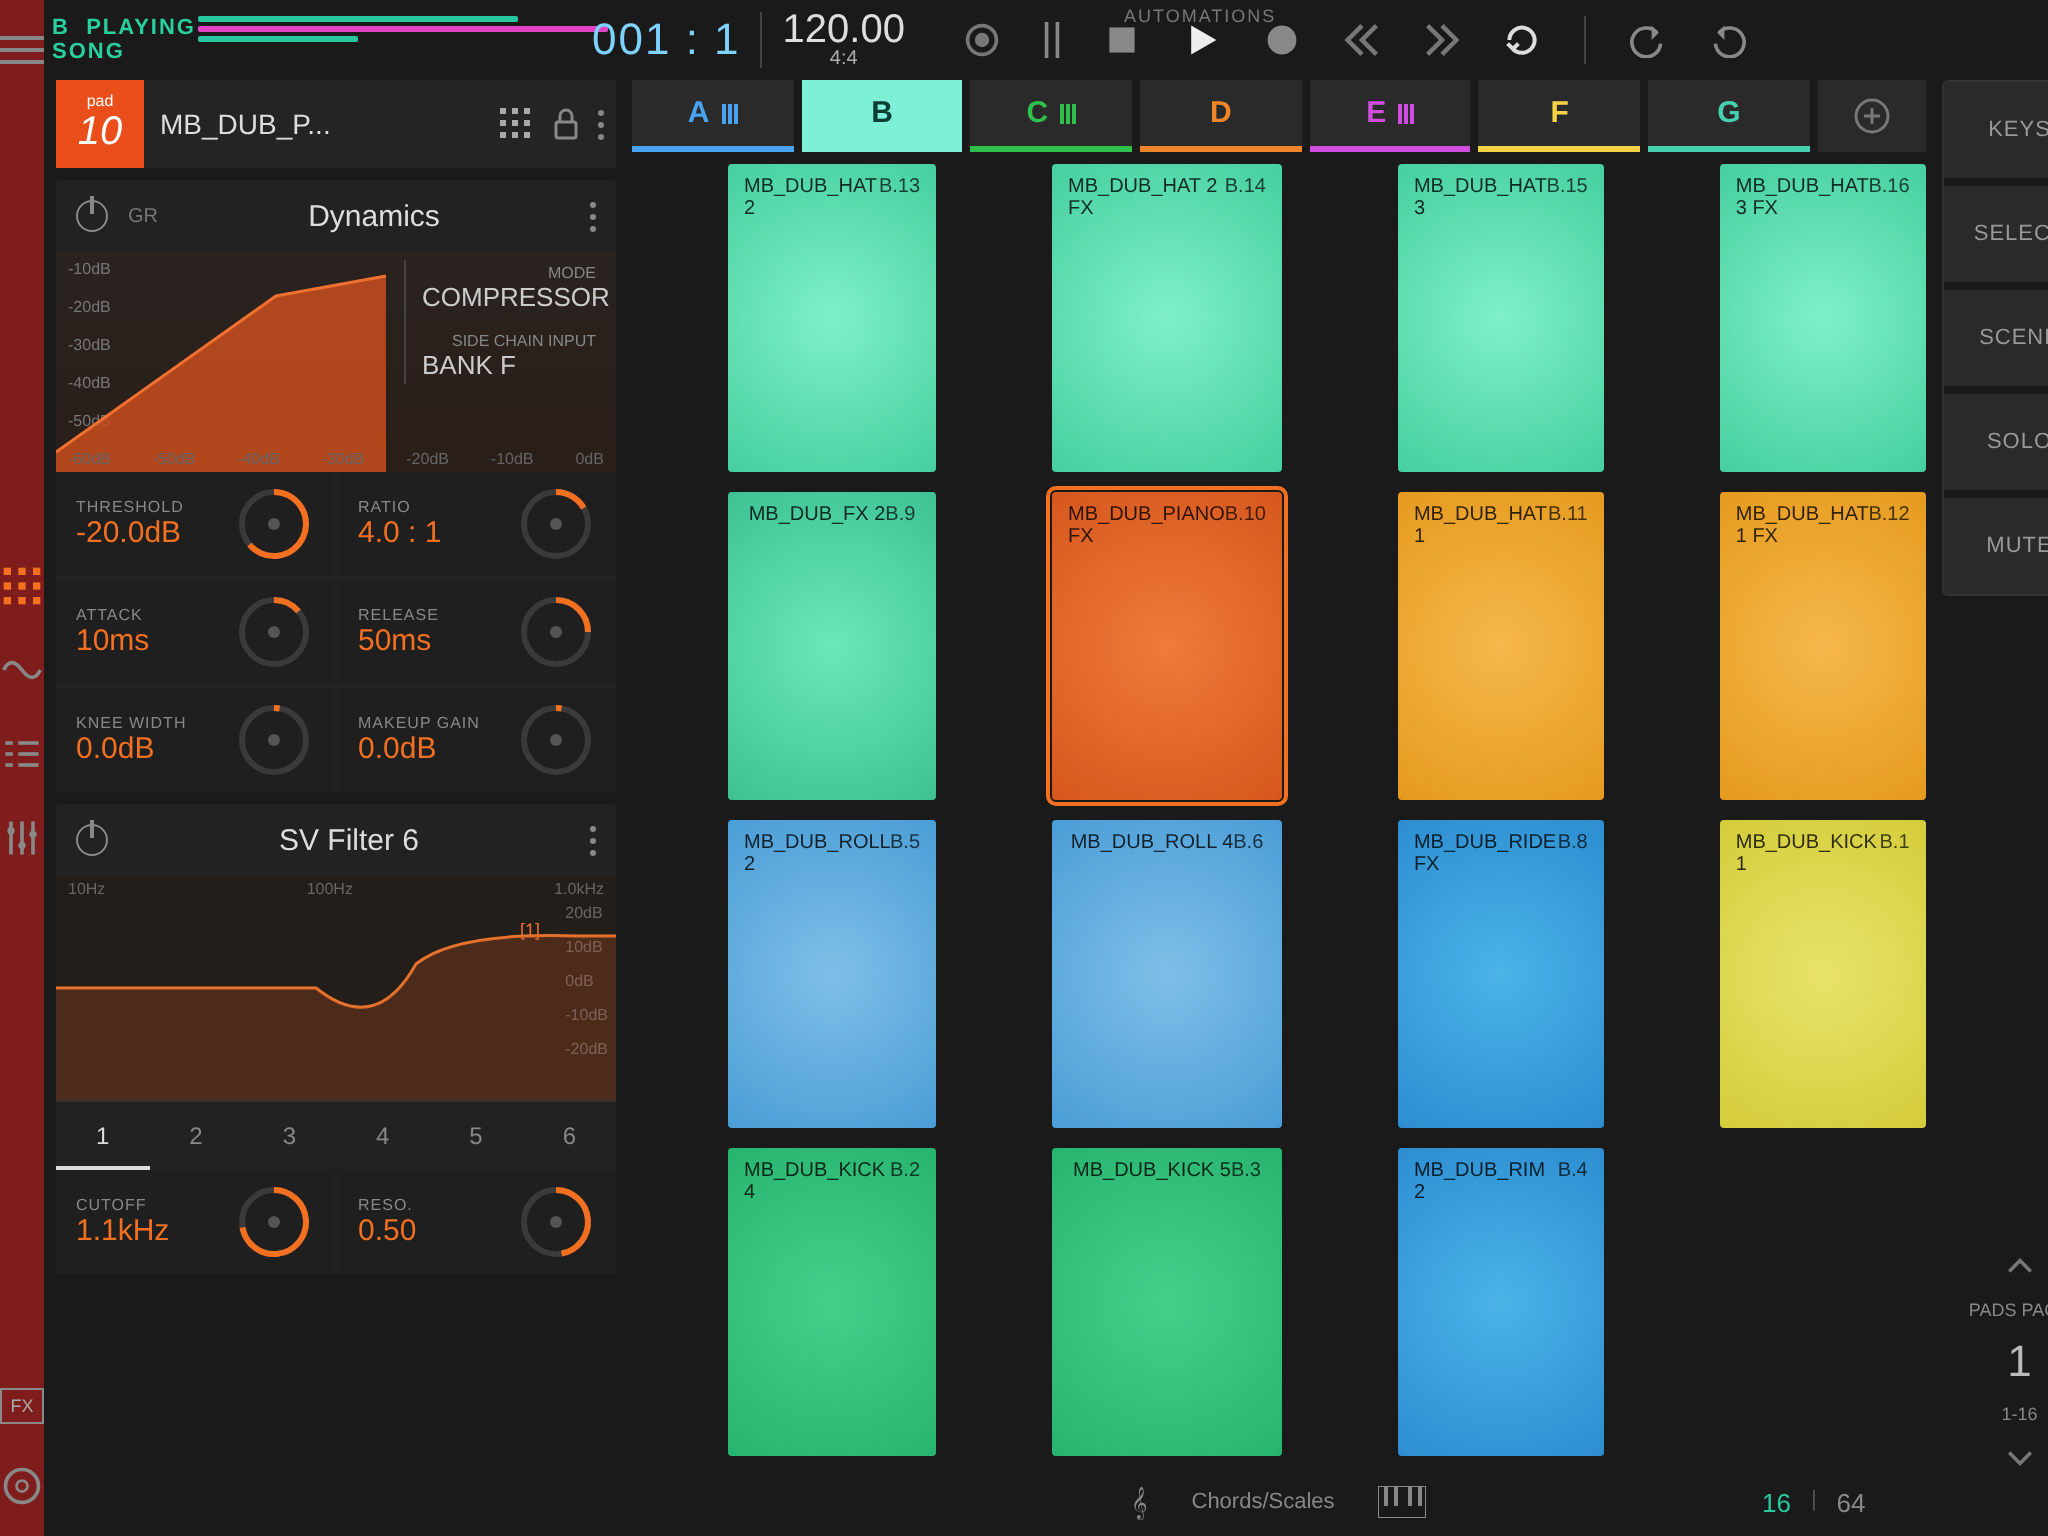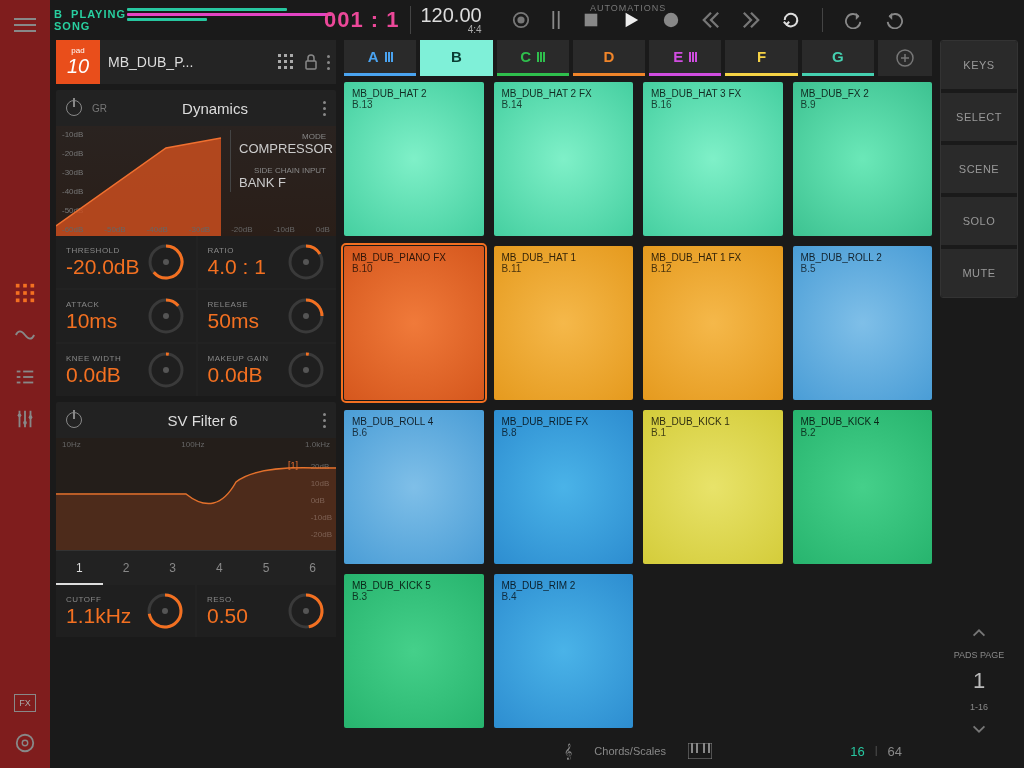--- a/index.html
+++ b/index.html
@@ -8,23 +8,23 @@
 .leftbar { width:50px; background:#7f1d1d; display:flex; flex-direction:column; align-items:center; padding-top:18px; gap:20px; }
 .leftbar .ic { width:22px; height:22px; color:#888; fill:#888; cursor:pointer; }
 .hamburger { display:flex; flex-direction:column; gap:4px; width:22px; margin-bottom:230px;}
 .hamburger span { height:2px; background:#888; display:block; }
 .main { flex:1; display:flex; flex-direction:column; }
 .topbar { height:40px; display:flex; align-items:center; padding:0 4px; gap:10px; }
 .songlabel { display:flex; gap:1px; width:260px;}
 .songlabel .t { color:#28d0a0; font-weight:600; letter-spacing:1px; font-size:11px;}
 .songbars { display:flex; flex-direction:column; gap:2px;}
 .songbars div { height:3px; border-radius:1px;}
-.counter { font-size:22px; color:#ec4899; font-weight:700; letter-spacing:1px;}
+.counter { font-size:22px; color:#7dd3fc; font-weight:400; letter-spacing:1px;}
 .divv { width:1px; height:28px; background:#444; }
-.tempo { display:flex; flex-direction:column; align-items:flex-end; line-height:1;}
+.tempo { display:flex; flex-direction:column; align-items:center; line-height:1;}
 .tempo .big { font-size:20px; color:#ddd; font-weight:300;}
 .tempo .sm { font-size:10px; color:#aaa;}
 .autolbl { font-size:9px; color:#777; letter-spacing:1px; position:absolute; left:540px; top:3px;}
 .transport { display:flex; gap:22px; align-items:center; margin-left:20px; flex:1;}
 .transport .btn { width:18px; height:18px; cursor:pointer; fill:#888;}
 .body { flex:1; display:flex; gap:8px; padding:0 6px 0 6px; overflow:hidden;}
 .sidepanel { width:280px; display:flex; flex-direction:column; gap:6px; overflow:hidden;}
 .padheader { background:#242424; height:44px; display:flex; align-items:center; gap:8px; padding-right:6px;}
 .padnum { background:#e94e1b; width:44px; height:44px; display:flex; flex-direction:column; align-items:center; justify-content:center; color:#fff;}
 .padnum .sm{font-size:8px;}
@@ -41,37 +41,37 @@
 .graph .ticks{position:absolute;left:6px;display:flex;flex-direction:column;gap:10px;}
 .graph .under{position:absolute;bottom:2px;left:6px;right:6px;display:flex;justify-content:space-between;font-size:8px;color:#666;}
 .graph .rightbox{position:absolute;right:6px;top:4px;border-left:1px solid #444;padding:2px 4px 2px 8px;width:100px;}
 .graph .rblbl{font-size:8px;color:#888;display:block;text-align:right;}
 .graph .rbval{font-size:13px;color:#ccc;display:block;}
 .graph svg{position:absolute;left:0;top:0;}
 .knobs{display:grid;grid-template-columns:1fr 1fr;gap:2px;}
 .knob{background:#1f1f1f;padding:6px 10px;display:flex;align-items:center;gap:6px;}
 .knob .kt{flex:1;}
 .klabel{font-size:8px;color:#888;letter-spacing:0.5px;}
-.kval{font-size:21px;color:#f37021;}
+.kval{font-size:15px;color:#f37021;}
 .kr{width:40px;height:40px;border-radius:50%;position:relative;}
 .kr svg{width:40px;height:40px;}
 .filtgraph{height:112px;background:#241e1a;position:relative;font-size:8px;color:#666;overflow:hidden;}
 .ftop{display:flex;justify-content:space-between;padding:2px 6px;}
-.frt{position:absolute;right:4px;top:24px;display:flex;flex-direction:column;gap:8px;}
+.frt{position:absolute;right:4px;top:14px;display:flex;flex-direction:column;gap:8px;}
 .ftabs{display:flex;border-top:1px solid #333;}
 .ftab{flex:1;text-align:center;padding:10px 0;color:#888;font-size:12px;position:relative;cursor:pointer;}
 .ftab.act{color:#ddd;}
 .ftab.act::after{content:"";position:absolute;bottom:0;left:0;right:0;height:2px;background:#ddd;}
 .center { flex:1; display:flex; flex-direction:column; gap:6px;}
 .bankrow{display:flex;gap:4px;height:36px;}
 .bankbtn{flex:1;background:#2a2a2a;display:flex;align-items:center;justify-content:center;gap:6px;font-size:15px;font-weight:600;cursor:pointer;border-bottom:3px solid;}
 .bar3{display:inline-flex;gap:1px;}.bar3 span{width:2px;height:10px;background:currentColor;}
 .plusbank{width:54px;background:#2a2a2a;display:flex;align-items:center;justify-content:center;cursor:pointer;}
 .padgrid{flex:1;display:grid;grid-template-columns:repeat(4,1fr);grid-template-rows:repeat(4,1fr);gap:10px;}
-.pad{border-radius:2px;position:relative;display:flex;flex-direction:column;justify-content:flex-start;padding:6px 8px;cursor:pointer;font-size:10px;color:rgba(0,0,0,0.75);}
+.pad{border-radius:2px;position:relative;display:flex;flex-direction:row;justify-content:center;padding:6px 8px;cursor:pointer;font-size:10px;color:rgba(0,0,0,0.75);margin-left:48px;}
 .pad.sel{outline:2px solid #f37021;outline-offset:1px;}
 .pad .pname{color:rgba(0,0,0,0.8);font-size:10px;font-weight:500;}
 .pad .pslot{color:rgba(0,0,0,0.7);font-size:10px;}
 .bottombar{height:34px;display:flex;align-items:center;justify-content:center;gap:22px;color:#888;}
 .bottombar .counts{position:absolute;right:30px;display:flex;gap:10px;align-items:flex-start;}
 .rightcol{width:78px;display:flex;flex-direction:column;gap:6px;}
 .rbtn{background:#2a2a2a;flex:0 0 48px;display:flex;align-items:center;justify-content:center;color:#999;font-size:11px;letter-spacing:0.5px;cursor:pointer;}
 .rpager{flex:1;display:flex;flex-direction:column;align-items:center;justify-content:flex-end;gap:8px;color:#888;}
 .chev{width:18px;height:18px;cursor:pointer;}
 </style>
@@ -432,20 +432,24 @@
         <div class="padgrid" id="padgrid">
             <div class="pad" style="background: radial-gradient(circle, rgb(127, 240, 200), rgb(69, 207, 160));">
               <span class="pname">MB_DUB_HAT 2</span>
               <span class="pslot">B.13</span>
             </div>
             <div class="pad" style="background: radial-gradient(circle, rgb(127, 240, 200), rgb(69, 207, 160));">
               <span class="pname">MB_DUB_HAT 2 FX</span>
               <span class="pslot">B.14</span>
             </div>
             <div class="pad" style="background: radial-gradient(circle, rgb(127, 240, 200), rgb(69, 207, 160));">
+              <span class="pname">MB_DUB_HAT 3</span>
+              <span class="pslot">B.15</span>
+            </div>
+            <div class="pad" style="background: radial-gradient(circle, rgb(127, 240, 200), rgb(69, 207, 160));">
               <span class="pname">MB_DUB_HAT 3 FX</span>
               <span class="pslot">B.16</span>
             </div>
             <div class="pad" style="background: radial-gradient(circle, rgb(107, 232, 184), rgb(61, 194, 145));">
               <span class="pname">MB_DUB_FX 2</span>
               <span class="pslot">B.9</span>
             </div>
             <div class="pad sel" style="background: radial-gradient(circle, rgb(240, 122, 58), rgb(213, 87, 29));">
               <span class="pname">MB_DUB_PIANO FX</span>
               <span class="pslot">B.10</span>

